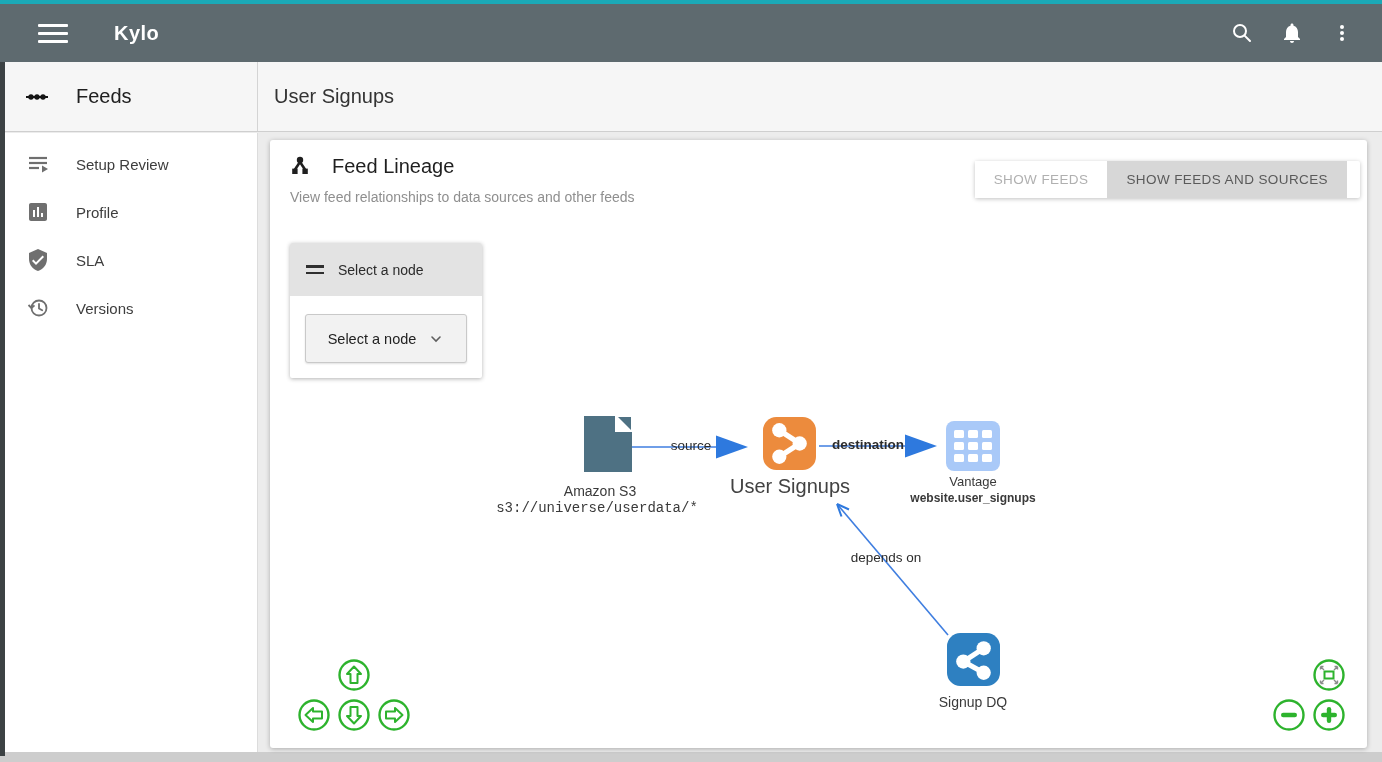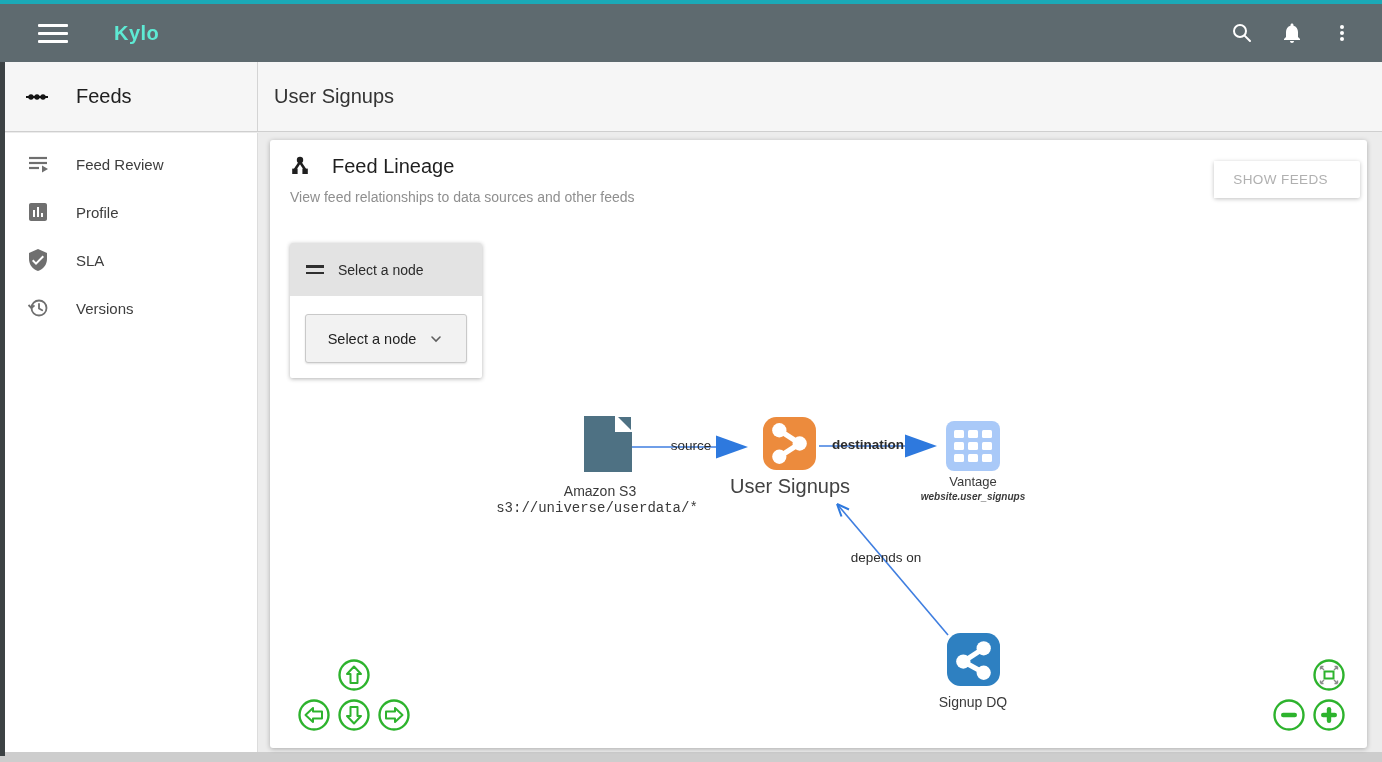--- a/index.html
+++ b/index.html
@@ -8,21 +8,21 @@
 
   
   .teal-stripe { position:absolute; left:0; top:0; width:100%; height:4px; background:#1ba9b7; }
 
   
   .app-header { position:absolute; left:0; top:4px; width:100%; height:58px; background:#5e6a6f;
     display:flex; align-items:center; }
   .hamburger { margin-left:38px; width:30px; height:22px; display:flex; flex-direction:column;
     justify-content:center; gap:5px; cursor:pointer; }
   .hamburger span { display:block; height:3px; background:#fff; border-radius:1px; }
-  .app-title { color:#5eead4; font-size:20px; font-weight:bold; margin-left:46px; letter-spacing:.5px; }
+  .app-title { color:#ffffff; font-size:20px; font-weight:bold; margin-left:46px; letter-spacing:.5px; }
   .header-actions { margin-left:auto; display:flex; align-items:center; gap:22px; margin-right:26px; }
   .header-icon-btn { width:28px; height:28px; display:flex; align-items:center; justify-content:center; cursor:pointer; }
 
   
   .toolbar { position:absolute; left:0; top:62px; width:100%; height:70px; background:#f6f6f6;
     border-bottom:1px solid #cfcfcf; display:flex;text-align:right; }
   .toolbar-left { width:258px; height:100%; border-right:1px solid #d4d4d4; display:flex; align-items:center; }
   .toolbar-left .feeds-icon { margin-left:24px; }
   .toolbar-left .feeds-label { margin-left:26px; font-size:20px; color:#202020; }
   .toolbar-right { flex:1; display:flex; align-items:center; }
@@ -66,21 +66,21 @@
     border:1px solid #c9c9c9; border-radius:3px; display:flex; align-items:center; justify-content:center;
     gap:12px; cursor:pointer; box-shadow:0 1px 2px rgba(0,0,0,.12); }
   .node-dropdown .dd-lbl { font-size:14.5px; color:#222; }
 
   
   .diagram { position:absolute; inset:0;margin-top:44px; }
   .edges-svg { position:absolute; inset:0; width:100%; height:100%; }
   .dnode { position:absolute; cursor:pointer; }
   .dlabel { position:absolute; text-align:center; color:#3a3a3a; font-size:14px; white-space:nowrap; transform:translateX(-50%); }
   .dlabel.big { font-size:20px; color:#424242; }
-  .dlabel.bold { font-weight:bold; font-size:10px;font-style:italic; }
+  .dlabel.bold { font-weight:bold; font-size:12px; }
   .edge-label { position:absolute; font-size:13.5px; color:#2c2c2c; white-space:nowrap; transform:translateX(-50%); }
   .edge-label.bold { font-weight:bold; }
 
   
   .ctrl { position:absolute; width:32px; height:32px; cursor:pointer; }
 </style>
 </head>
 <body>
 
 <div class="teal-stripe"></div>
@@ -134,21 +134,21 @@
 <div class="sidebar">
   <div class="side-item">
     <svg class="icn" viewBox="0 0 24 24">
         <g stroke="#6f6f6f" stroke-width="2.2">
           <line x1="3" y1="6" x2="21" y2="6"></line>
           <line x1="3" y1="11" x2="21" y2="11"></line>
           <line x1="3" y1="16" x2="13" y2="16"></line>
         </g>
         <path d="M16 13.5 L22 17 L16 20.5 Z" fill="#6f6f6f"></path>
       </svg>
-    <span class="lbl">Feed Review</span>
+    <span class="lbl">Setup Review</span>
   </div>
   <div class="side-item">
     <svg class="icn" viewBox="0 0 24 24" fill="#6f6f6f">
         <path d="M19 3H5C3.9 3 3 3.9 3 5v14c0 1.1.9 2 2 2h14c1.1 0 2-.9 2-2V5c0-1.1-.9-2-2-2zM9 17H7v-7h2v7zm4 0h-2V7h2v10zm4 0h-2v-4h2v4z"></path>
       </svg>
     <span class="lbl">Profile</span>
   </div>
   <div class="side-item">
     <svg class="icn" viewBox="0 0 24 24" fill="#6f6f6f">
         <path d="M12 1L3 5v6c0 5.55 3.84 10.74 9 12 5.16-1.26 9-6.45 9-12V5l-9-4zm-2 16l-4-4 1.41-1.41L10 14.17l6.59-6.59L18 9l-8 8z"></path>
@@ -176,20 +176,21 @@
         <line x1="12" y1="8" x2="17" y2="15.5" stroke="#1f1f1f" stroke-width="2.6"></line>
         <rect x="4.2" y="14.6" width="5.4" height="5.4" fill="#1f1f1f"></rect>
         <rect x="14.4" y="14.6" width="5.4" height="5.4" fill="#1f1f1f"></rect>
       </svg>
     <span class="card-title">Feed Lineage</span>
   </div>
   <div class="card-subtitle">View feed relationships to data sources and other feeds</div>
 
   <div class="toggle-group">
     <button class="toggle-btn">SHOW FEEDS</button>
+    <button class="toggle-btn selected">SHOW FEEDS AND SOURCES</button>
   </div>
 
   <div class="node-panel">
     <div class="node-panel-header">
       <div class="drag-handle">
           <span></span>
           <span></span>
         </div>
       <span class="hdr-lbl">Select a node</span>
     </div>

